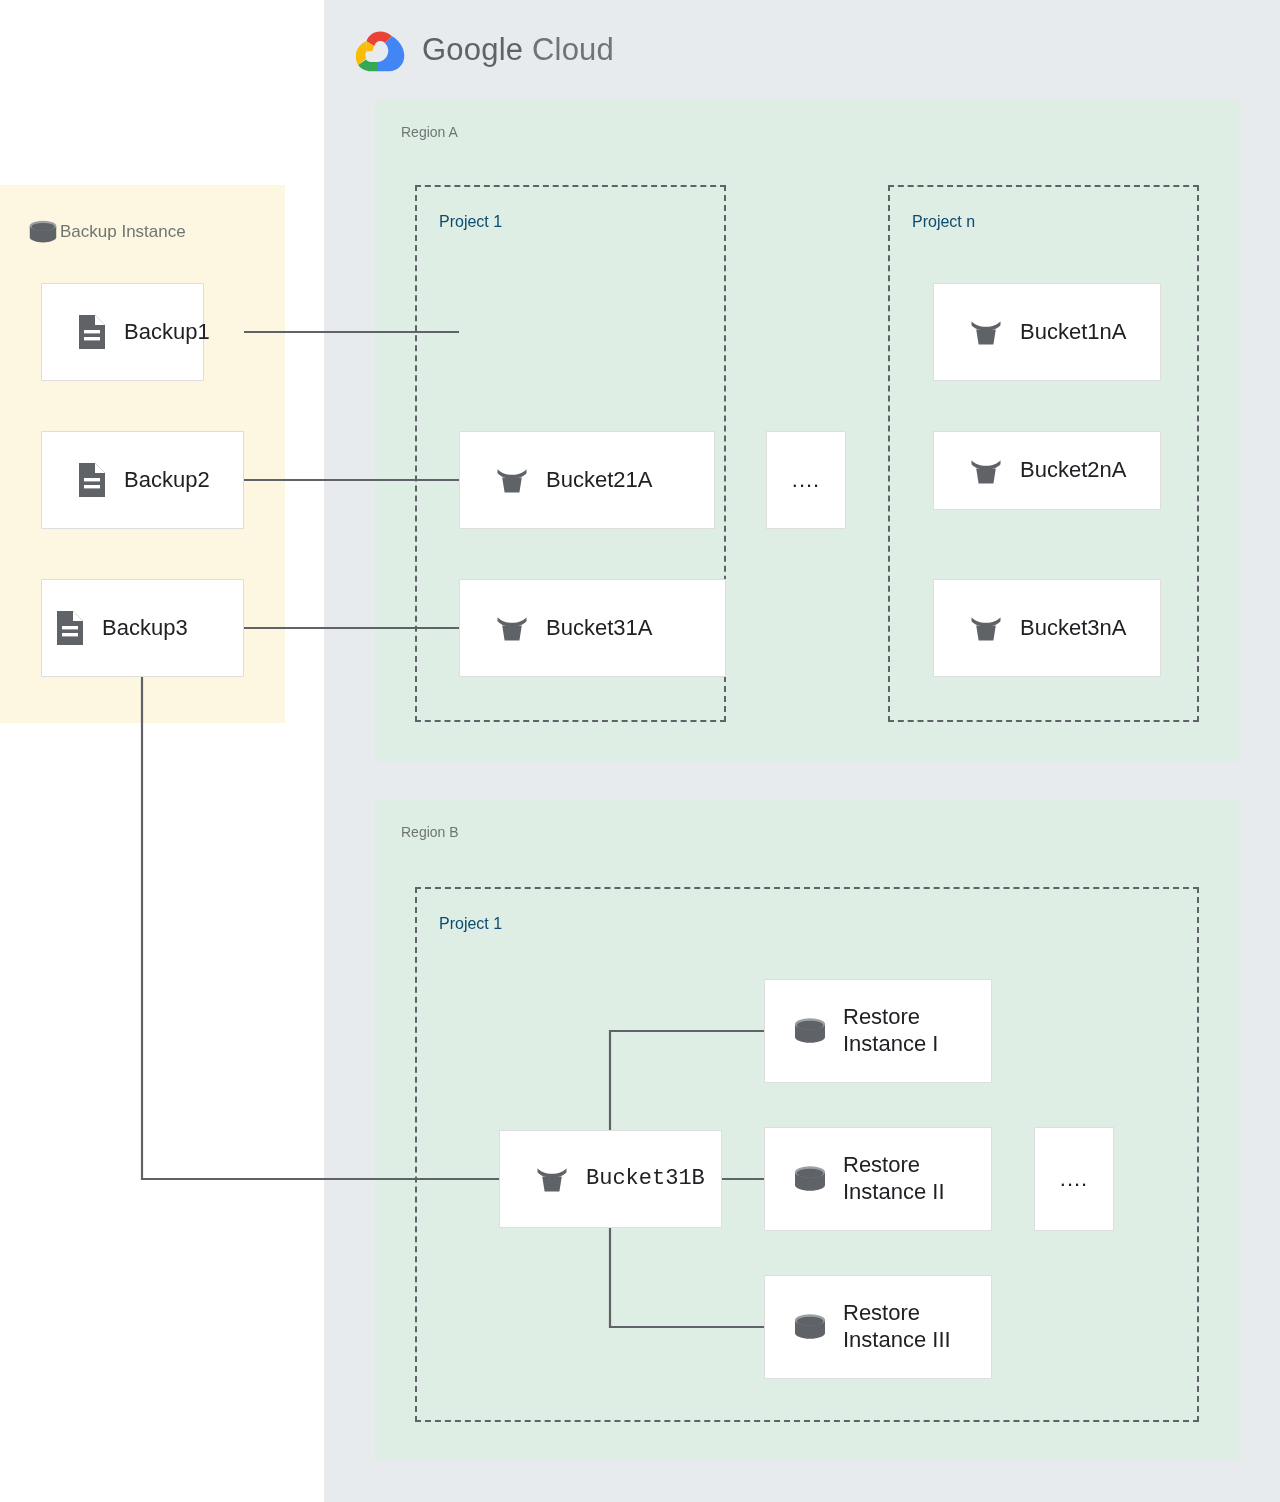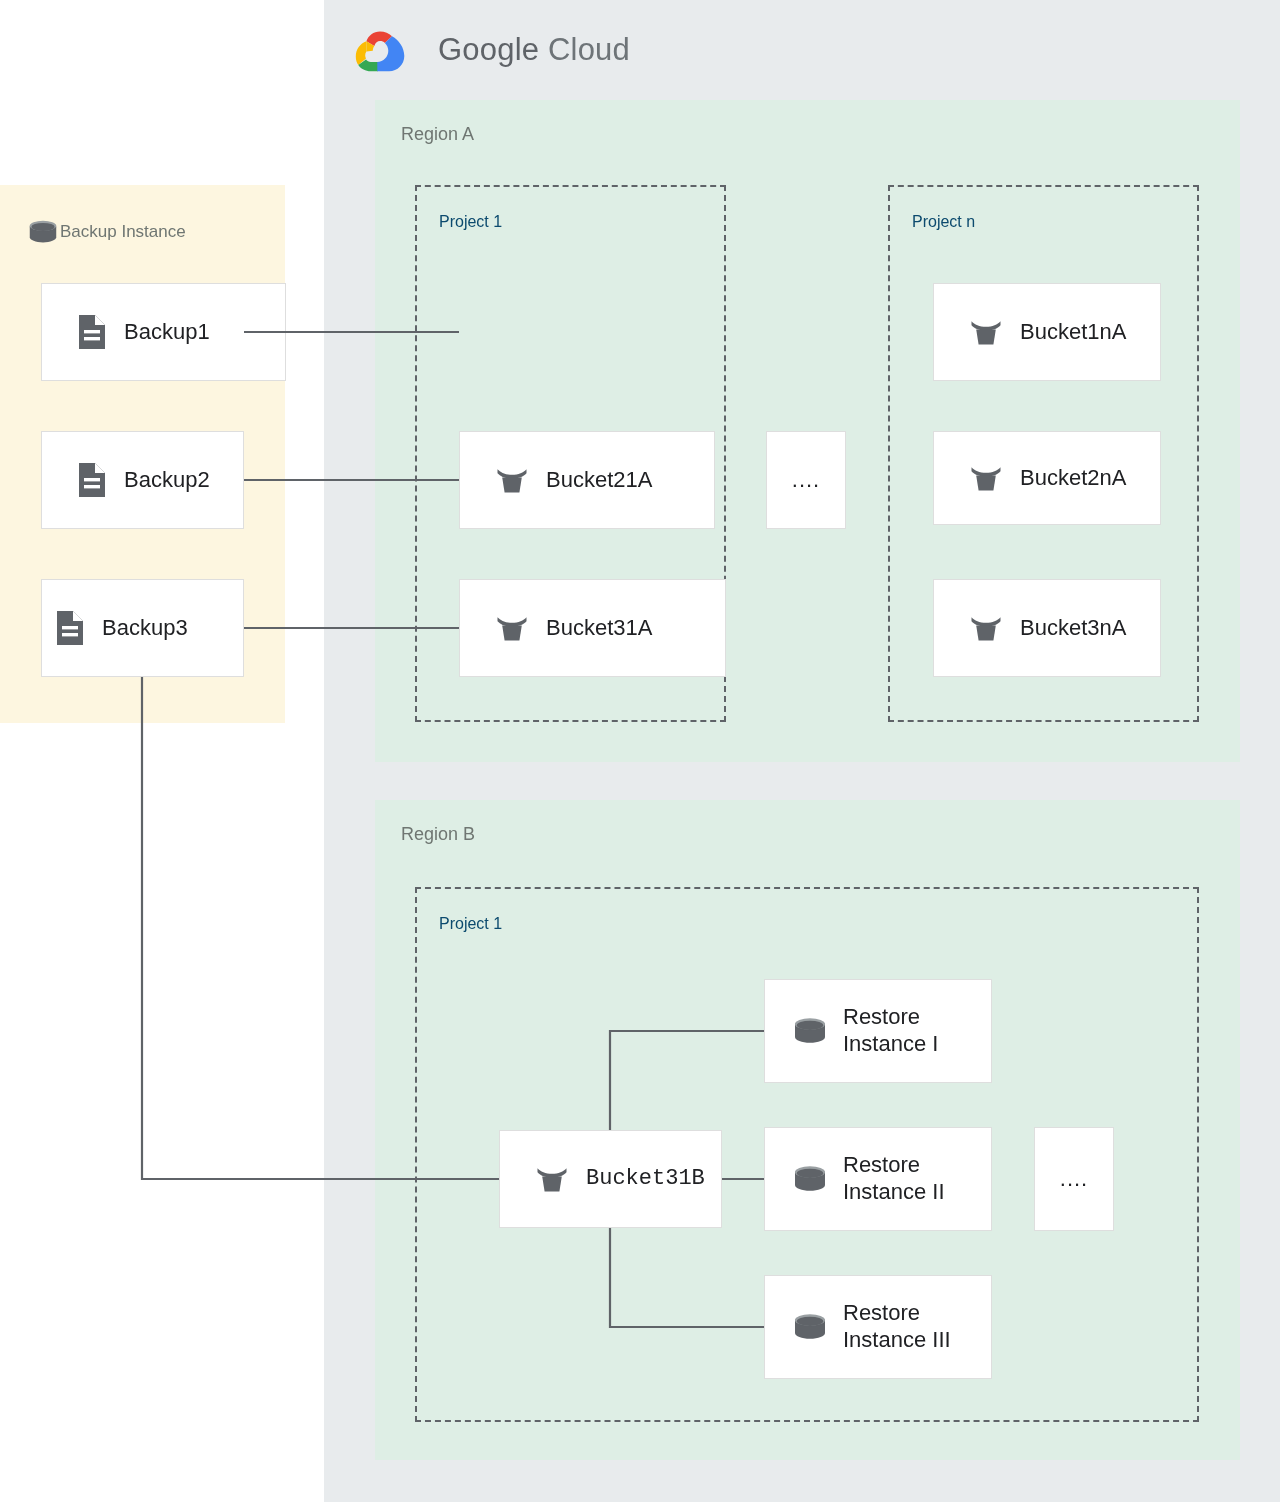--- a/index.html
+++ b/index.html
@@ -26,40 +26,40 @@
     width: 956px;
     height: 1502px;
     background: #e8ebed;
   }
   .gcloud-logo-wrap {
     position: absolute;
     left: 354px;
     top: 28px;
     display: flex;
     align-items: center;
-    gap: 32px;
+    gap: 16px;
   }
   .gc-logo-text {
     font-size: 31px;
     color: #5f6368;
     letter-spacing: 0.2px;
     white-space: nowrap;
   }
   .gc-logo-text .bold { font-weight: 400; }
   .gc-logo-text .light { font-weight: 300; color:#6e7478; }
 
   .region {
     position: absolute;
     background: #deeee5;
   }
   .region-label {
     position: absolute;
     left: 26px;
     top: 24px;
-    font-size: 18px;
+    font-size: 14px;
     color: #6f7672;
   }
   .project {
     position: absolute;
     border: 2px dashed #5f6368;
     box-sizing: border-box;
   }
   .project-label {
     position: absolute;
     left: 22px;
@@ -198,21 +198,21 @@
   <div class="node" style="left:933px; top:283px; width:228px; height:98px;">
     <span>
       <svg class="icon" width="36" height="36" viewBox="0 0 36 36" aria-hidden="true">
         <path d="M3.5 7.2 C6.5 10.6 11.5 12.8 18 12.8 C24.5 12.8 29.5 10.6 32.5 7.2 L32.5 11.2 C29.5 14.6 24.5 16.6 18 16.6 C11.5 16.6 6.5 14.6 3.5 11.2 Z" fill="#5f6368"></path>
         <path d="M8.2 15.5 L27.8 15.5 L25.4 30.5 L10.6 30.5 Z" fill="#5f6368"></path>
       </svg>
     </span>
     <span class="node-label">Bucket1nA</span>
   </div>
 
-  <div class="node" style="left:933px; top:431px; width:228px; height:94px;text-align:center;">
+  <div class="node" style="left:933px; top:431px; width:228px; height:79px;text-align:center;">
     <span>
       <svg class="icon" width="36" height="36" viewBox="0 0 36 36" aria-hidden="true">
         <path d="M3.5 7.2 C6.5 10.6 11.5 12.8 18 12.8 C24.5 12.8 29.5 10.6 32.5 7.2 L32.5 11.2 C29.5 14.6 24.5 16.6 18 16.6 C11.5 16.6 6.5 14.6 3.5 11.2 Z" fill="#5f6368"></path>
         <path d="M8.2 15.5 L27.8 15.5 L25.4 30.5 L10.6 30.5 Z" fill="#5f6368"></path>
       </svg>
     </span>
     <span class="node-label">Bucket2nA</span>
   </div>
 
   <div class="node" style="left:933px; top:579px; width:228px; height:98px;">
@@ -293,21 +293,21 @@
           <path d="M4 11 L4 23 C4 26.2 10.7 28.8 19 28.8 C27.3 28.8 34 26.2 34 23 L34 11 Z" fill="#5f6368"></path>
           <ellipse cx="19" cy="11" rx="15" ry="5.8" fill="#5f6368"></ellipse>
           <ellipse cx="19" cy="10" rx="15" ry="5.8" fill="#9aa0a3"></ellipse>
           <ellipse cx="19" cy="11.3" rx="13.2" ry="4.6" fill="#5f6368"></ellipse>
         </svg>
       </span>
       <span class="backup-panel-title">Backup Instance</span>
     </div>
   </div>
 
-  <div class="node" style="left:41px; top:283px; width:245px; height:98px;">
+  <div class="node" style="left:41px; top:283px; width:163px; height:98px;">
     <span>
       <svg class="icon" width="32" height="38" viewBox="0 0 32 38" aria-hidden="true">
         <path d="M3 2 L19 2 L29 12 L29 36 L3 36 Z" fill="#5f6368"></path>
         <path d="M19 2 L29 12 L19 12 Z" fill="#ffffff"></path>
         <rect x="8" y="17" width="16" height="3.4" fill="#ffffff"></rect>
         <rect x="8" y="24" width="16" height="3.4" fill="#ffffff"></rect>
       </svg>
     </span>
     <span class="node-label">Backup1</span>
   </div>

